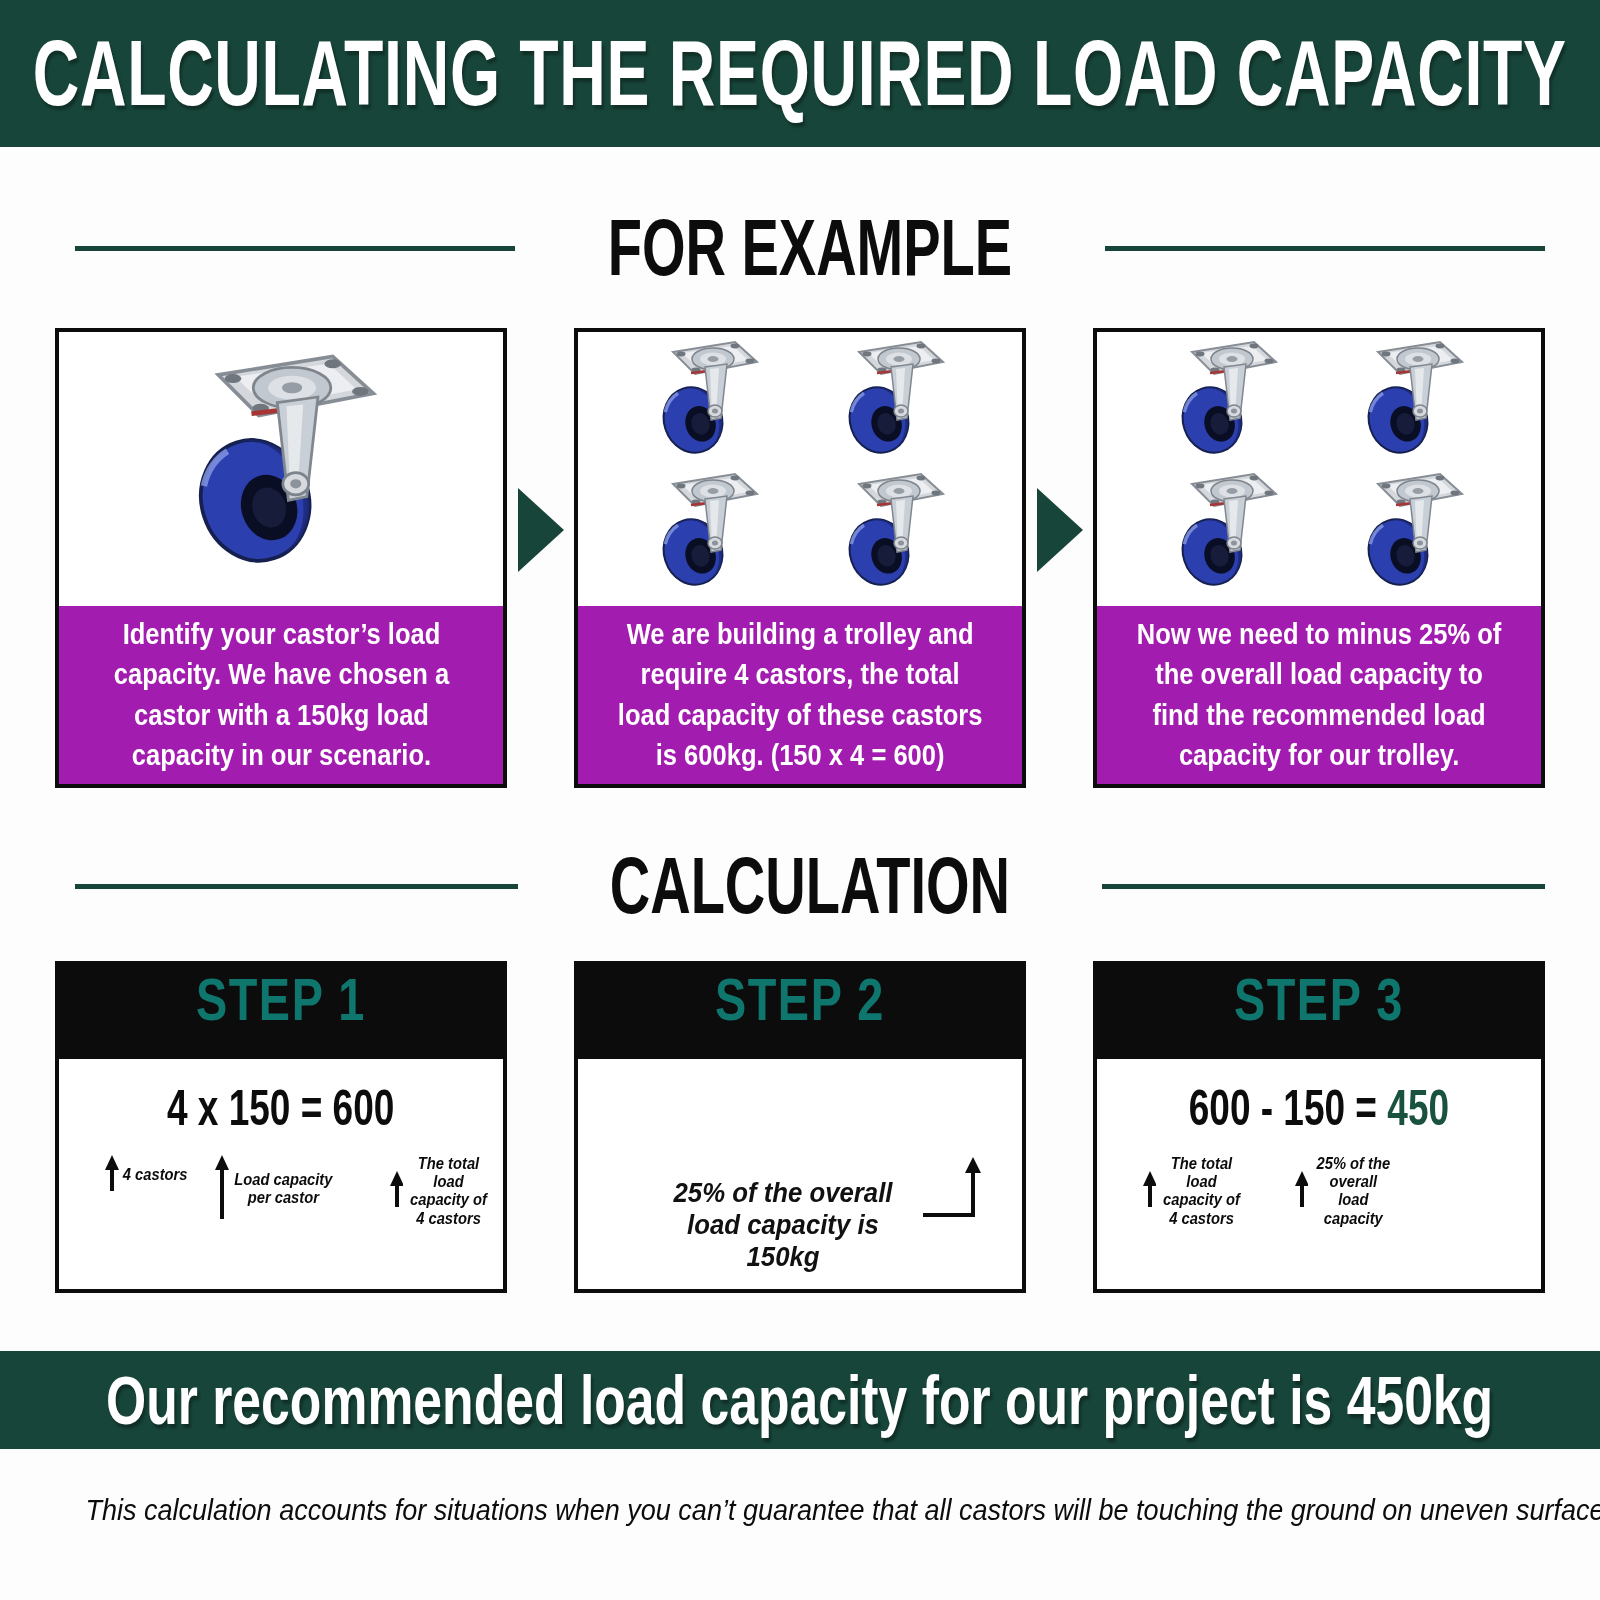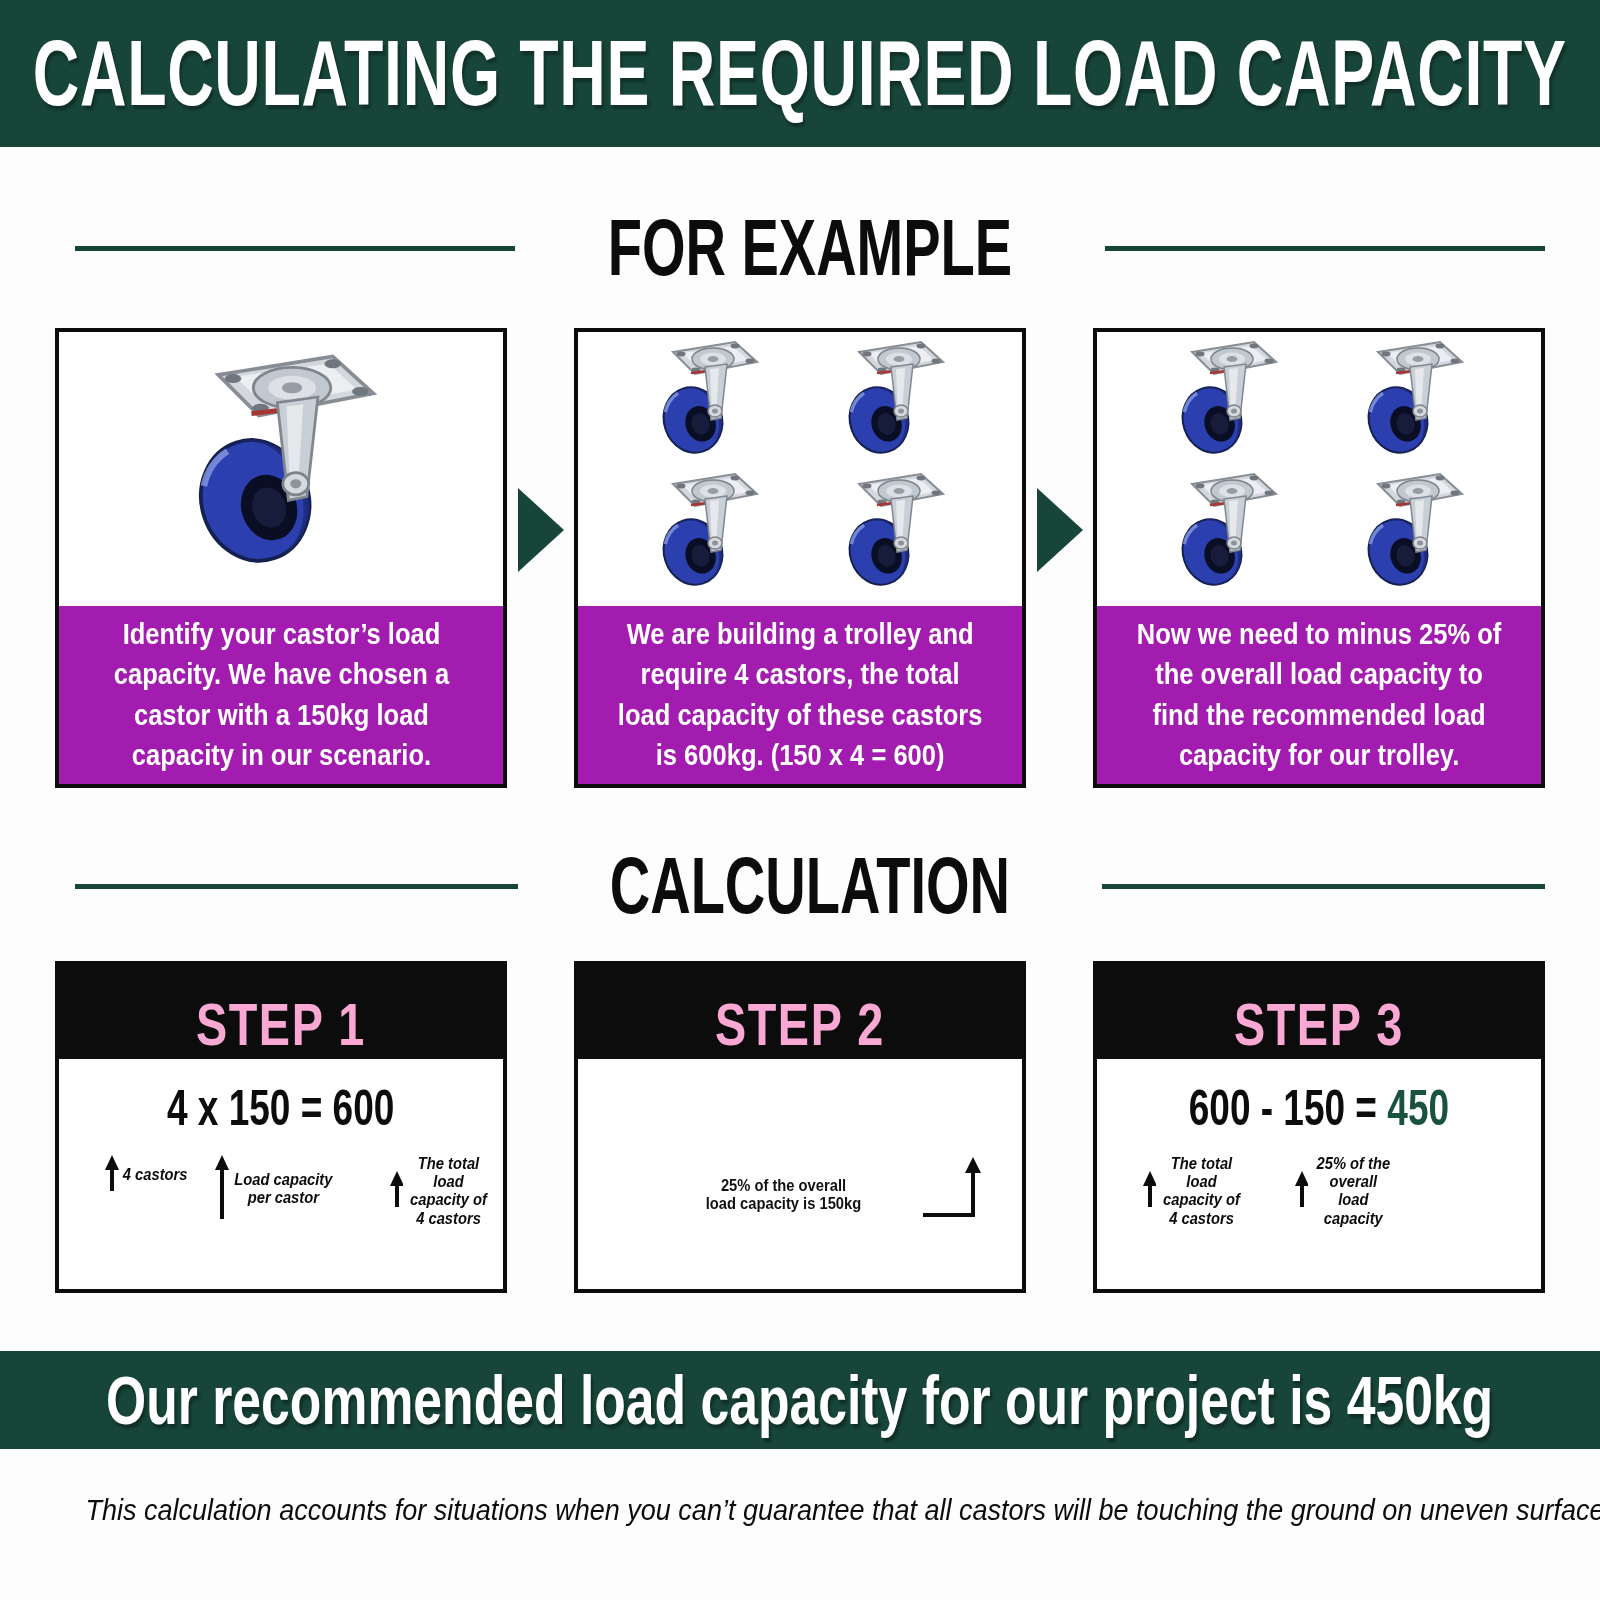--- a/index.html
+++ b/index.html
@@ -76,22 +76,22 @@
   
   .steps {
     display: flex; justify-content: space-between;
     padding: 0 55px; margin-top: 40px; height: 332px;
   }
   .step {
     width: 452px; border: 4px solid #0c0c0c; background: #fff;
     display: flex; flex-direction: column;
   }
   .step-header {
-    height: 94px; background: #0c0c0c; color: #f9a8d4;
-    display: flex; align-items: flex-end; justify-content: center;
+    height: 94px; background: #0c0c0c; color: #0f766e;
+    display: flex; align-items: flex-start; justify-content: center;
   }
   .step-header .t { font-size: 60px; font-weight: 700; letter-spacing: 2px; transform: scaleX(0.78); }
   .step-body { position: relative; flex: 1; background: #fff; }
   .formula {
     position: absolute; top: 20px; left: 0; right: 0;
     text-align: center; font-size: 50px; font-weight: 700; white-space: nowrap;
     color: #0c0c0c;
   }
   .formula .inner { display: inline-block; transform: scaleX(0.74); }
   .formula .result:not(:empty) { margin-left: 14px; color: #1a5240; }
@@ -103,22 +103,22 @@
   }
   .ann .txt { white-space: pre-line; display: inline-block; transform: scaleX(0.92); }
   .ann svg { display: block; margin-bottom: 4px; }
   .step1-a1 { left: 0px;   top: 96px; width: 132px; }
   .step1-a2 { left: 110px; top: 96px; width: 170px; }
   .step1-a3 { left: 285px; top: 96px; width: 150px; }
   .step3-a1 { left: 0px;   top: 96px; width: 150px; }
   .step3-a2 { left: 152px; top: 96px; width: 150px; }
   .step2-note {
     position: absolute; left: 60px; top: 118px; width: 290px;
-    text-align: center; font-weight: 700;
-    font-size: 16px; line-height: 1.14;
+    text-align: center; font-style: italic; font-weight: 700;
+    font-size: 28px; line-height: 1.14;
   }
   .step2-note .txt { white-space: pre-line; display: inline-block; transform: scaleX(0.92); }
   .elbow { position: absolute; left: 343px; top: 98px; }
 
   
   .bottom-banner {
     margin-top: 58px; height: 98px; background: #174539;
     display: flex; align-items: center; justify-content: center;
   }
   .bottom-banner .t {

